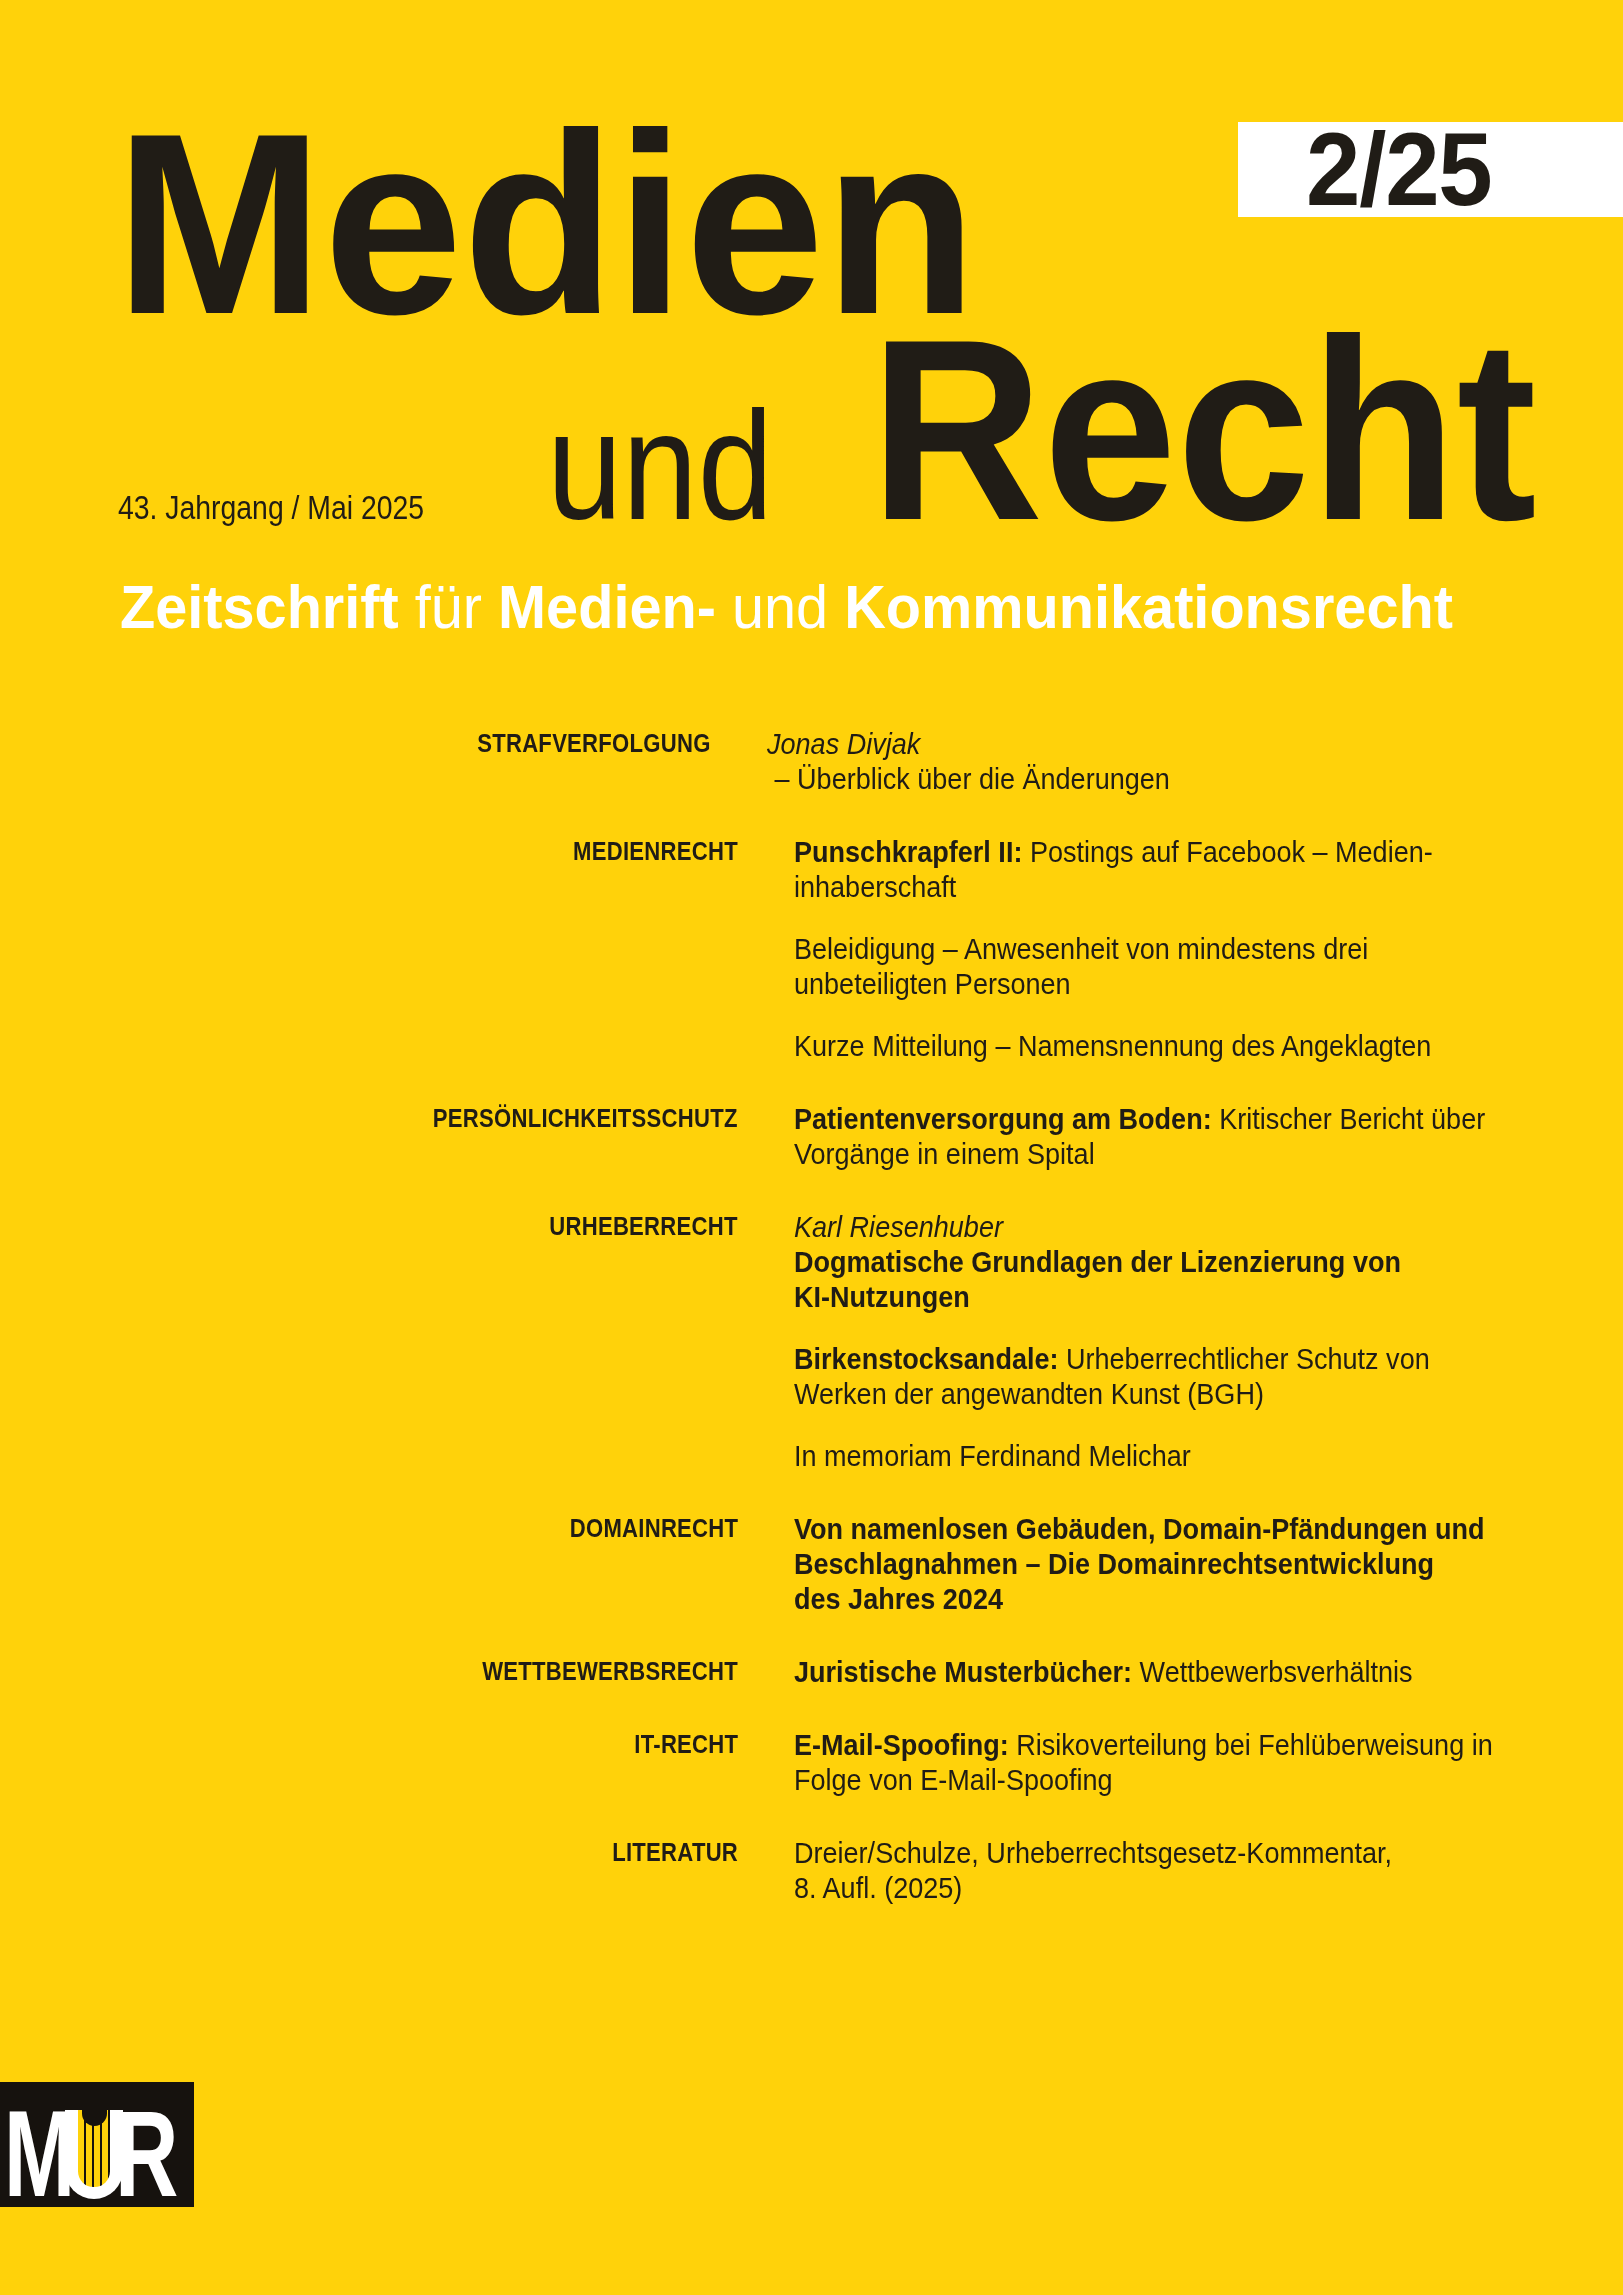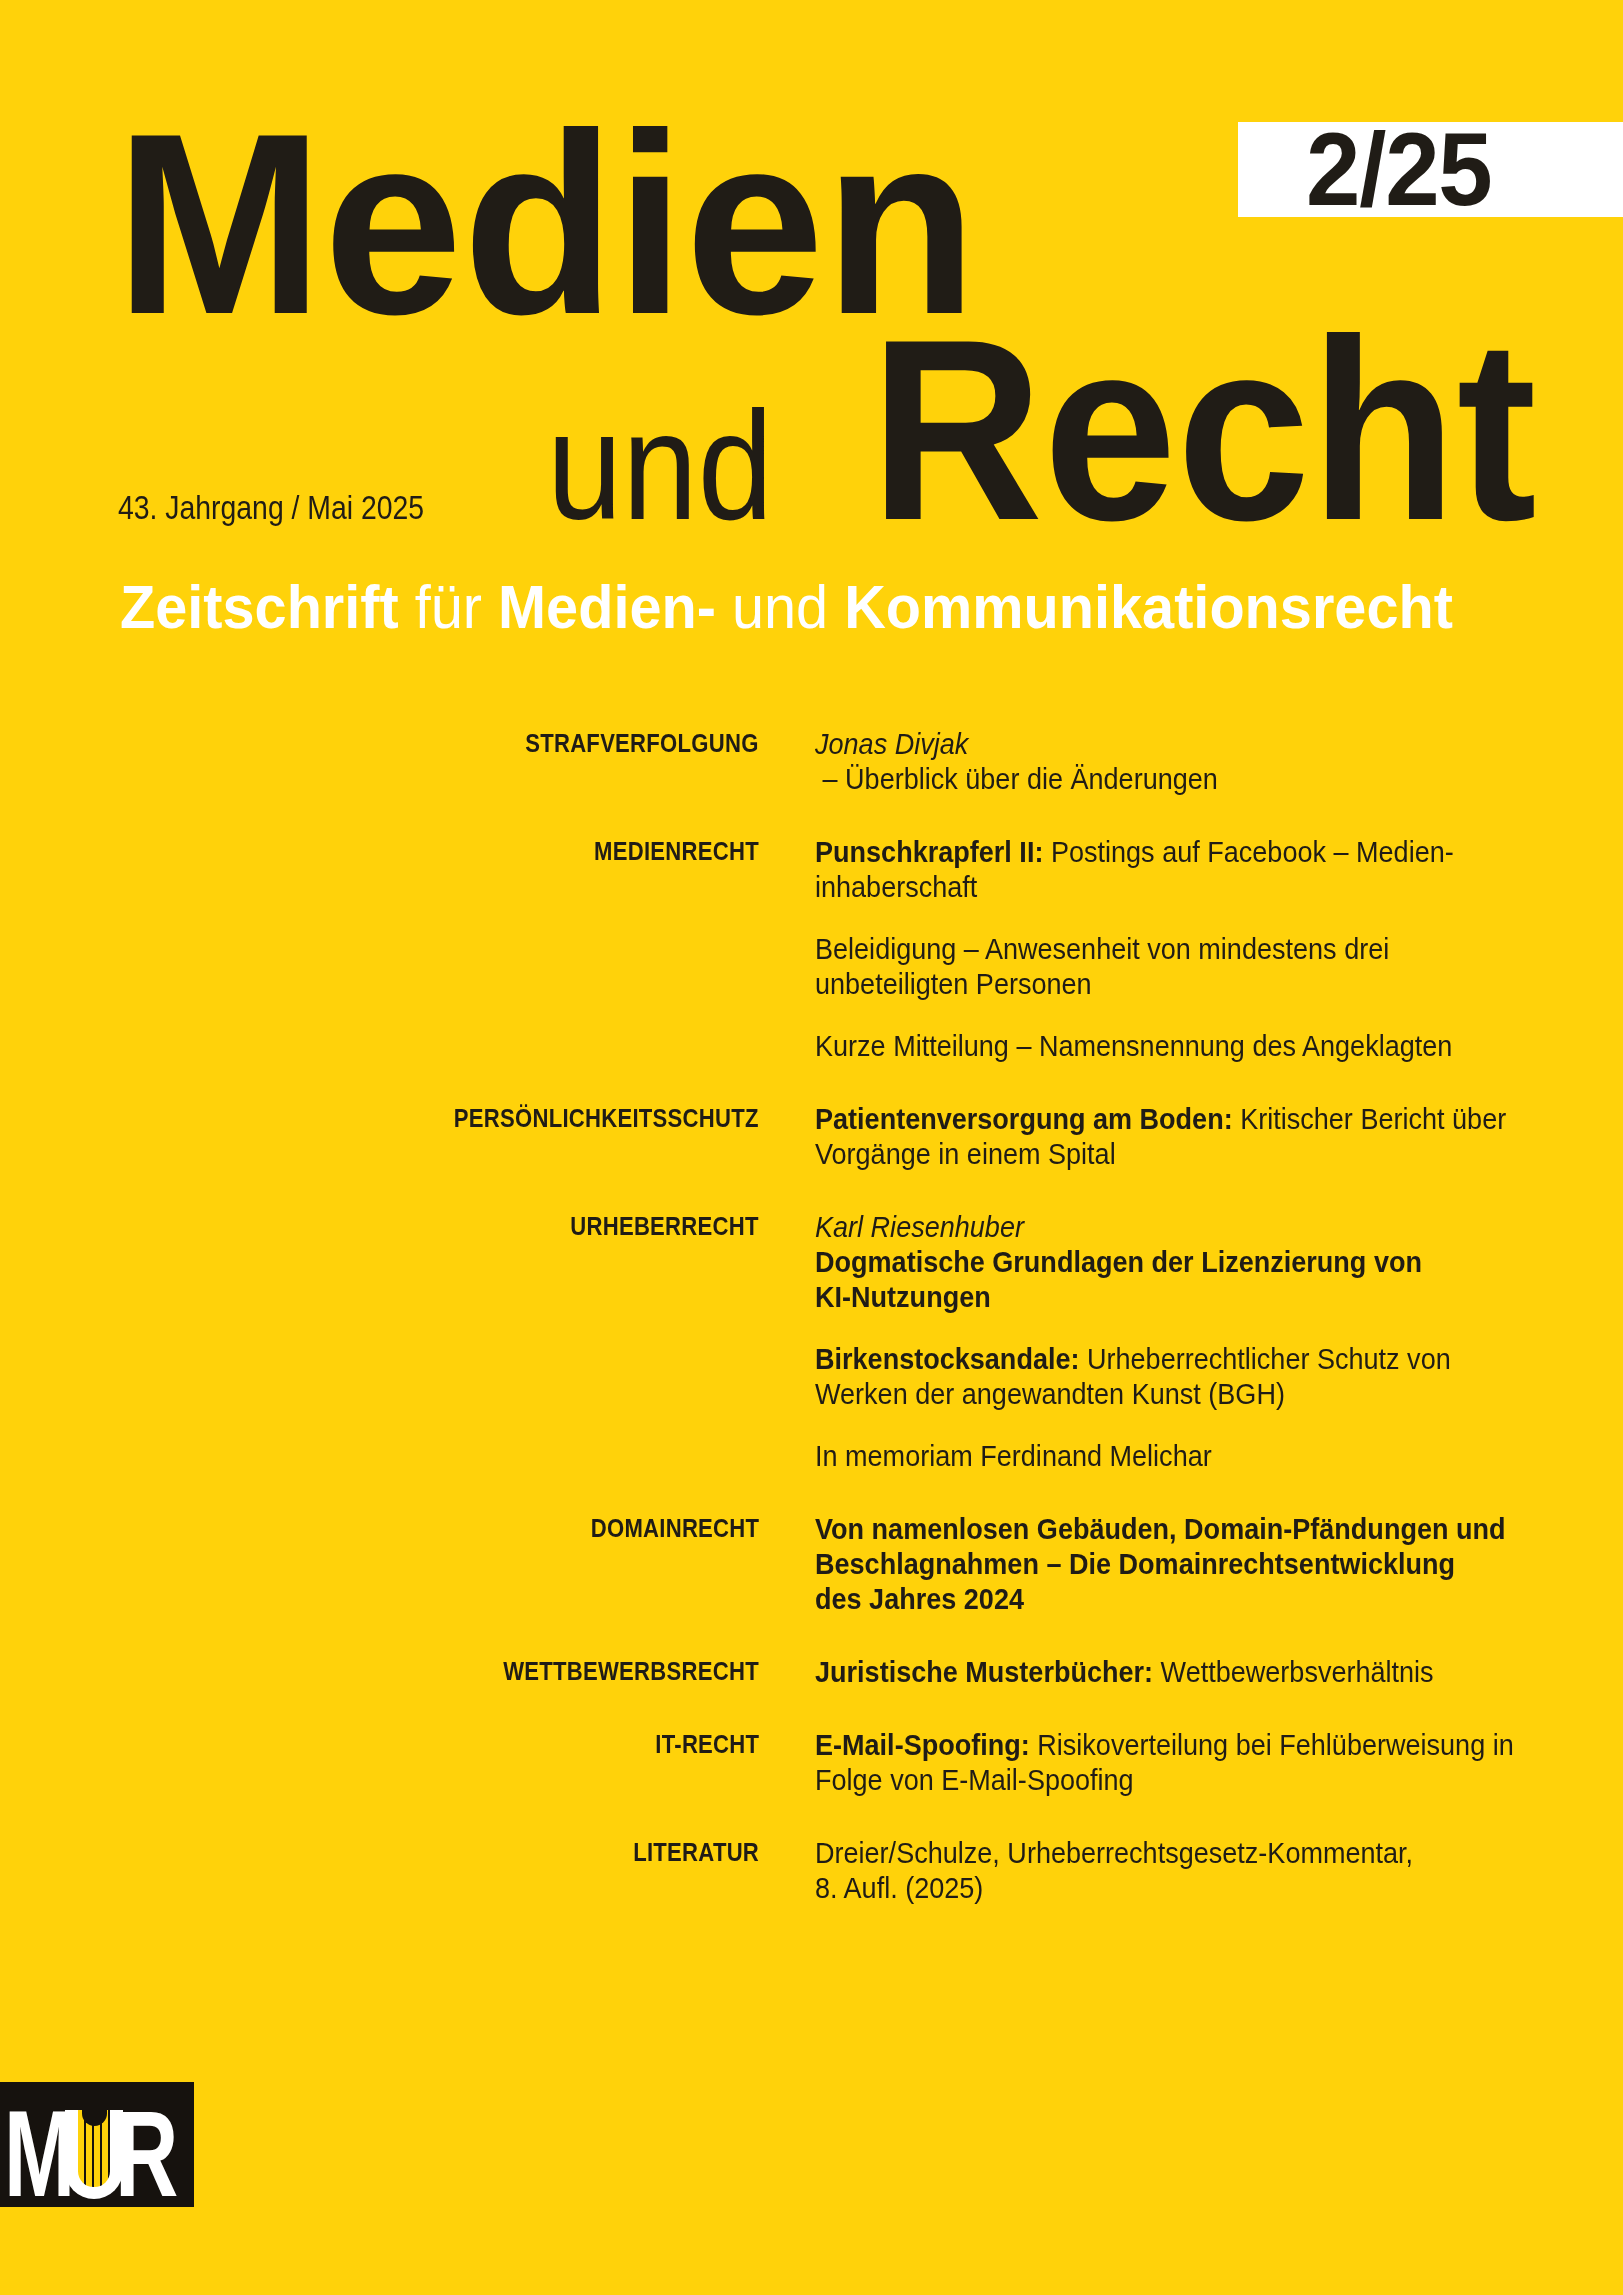--- a/index.html
+++ b/index.html
@@ -66,22 +66,22 @@
     transform:scaleX(0.93);transform-origin:left top;
     white-space:pre;
   }
   .subtitle .b{font-weight:700;}
   .subtitle .r{font-weight:400;}
 
   
   .toc{
     position:absolute;left:0;top:726px;width:1623px;
   }
-  .toc-section{display:flex;align-items:flex-start;padding-left:48px;}
-  .toc-section + .toc-section{margin-top:38px;}
+  .toc-section{display:flex;align-items:flex-start;}
+  .toc-section + .toc-section{margin-top:38px;margin-left:27px;}
   .toc-label{
     width:711px;flex:none;text-align:right;
     font-weight:700;font-size:26px;line-height:35px;
     letter-spacing:0.3px;
   }
   .toc-label .condense-r{
     display:inline-block;
     transform:scaleX(0.85);transform-origin:right center;
     white-space:pre;
   }

